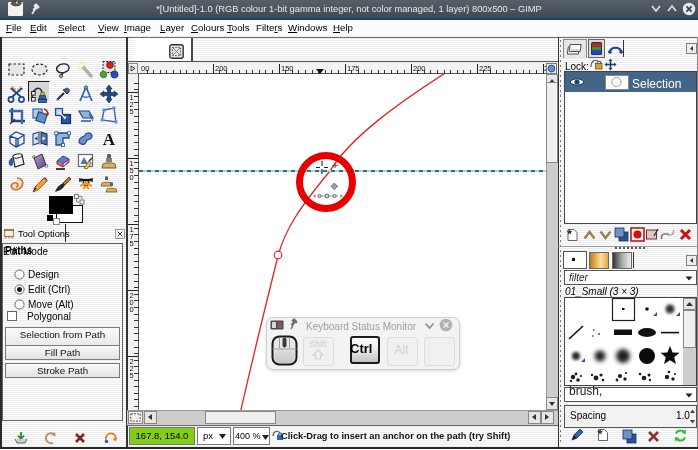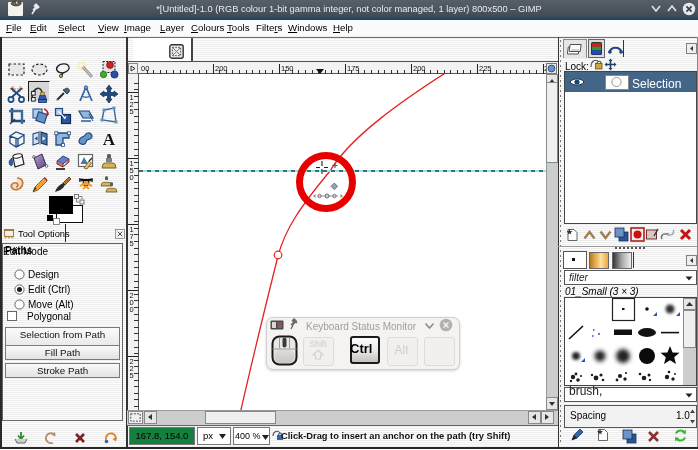--- a/index.html
+++ b/index.html
@@ -421,21 +421,21 @@
 <div class="abs" style="left:528px;top:411px;width:13px;height:13px;background:#e6e6e6;border:1px solid #888;box-sizing:border-box"></div>
 <svg class="abs" style="left:531px;top:413px" width="6" height="8" viewBox="0 0 6 8">
       <path d="M5 1 L1 4 L5 7Z" fill="#333"></path>
     </svg>
 <div class="abs" style="left:541px;top:411px;width:13px;height:13px;background:#e6e6e6;border:1px solid #888;box-sizing:border-box"></div>
 <svg class="abs" style="left:544px;top:413px" width="6" height="8" viewBox="0 0 6 8">
       <path d="M1 1 L5 4 L1 7Z" fill="#333"></path>
     </svg>
 
 <div class="abs" style="left:127px;top:424.5px;width:431px;height:1px;background:#666"></div>
-<div class="abs" style="left:129px;top:427px;width:66px;height:18px;background:#15803d;border:1px solid #777;
+<div class="abs" style="left:129px;top:427px;width:66px;height:18px;background:#84cc16;border:1px solid #777;
  box-sizing:border-box;font-size:9.5px;color:#000;line-height:16px;text-align:center">167.8, 154.0</div>
 <div class="abs" style="left:197px;top:427px;width:34px;height:18px;background:#fff;border:1px solid #777;box-sizing:border-box"></div>
 <div class="abs" style="left:203px;top:430px;font-size:9.5px;color:#000">px</div>
 <svg class="abs" style="left:218px;top:433px" width="9" height="7" viewBox="0 0 9 7">
       <path d="M1 1 L4.5 6 L8 1Z" fill="#222"></path>
     </svg>
 <div class="abs" style="left:233px;top:427px;width:37px;height:18px;background:#fff;border:1px solid #777;box-sizing:border-box"></div>
 <div class="abs" style="left:235px;top:430.5px;font-size:9px;color:#000">400 %</div>
 <svg class="abs" style="left:261px;top:433.5px" width="9" height="7" viewBox="0 0 9 7">
       <path d="M1 1 L4.5 6 L8 1Z" fill="#222"></path>

